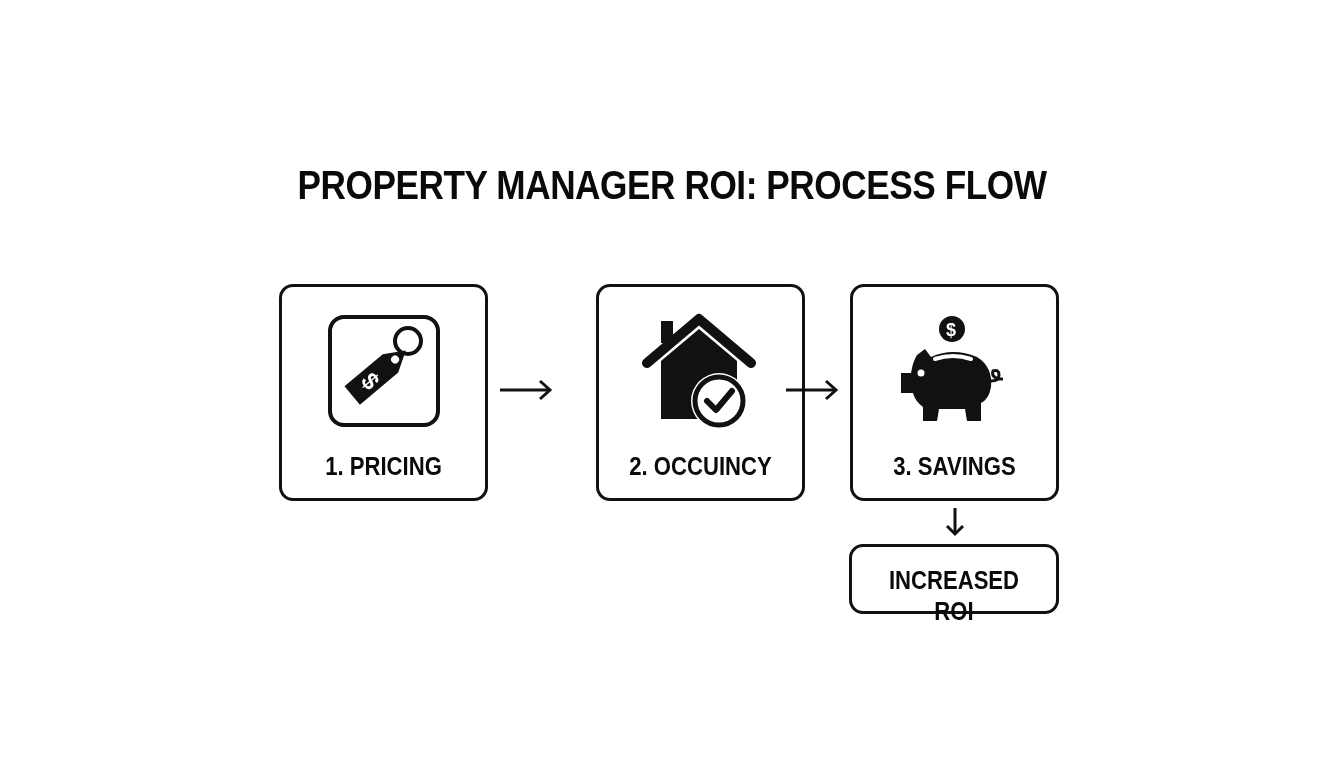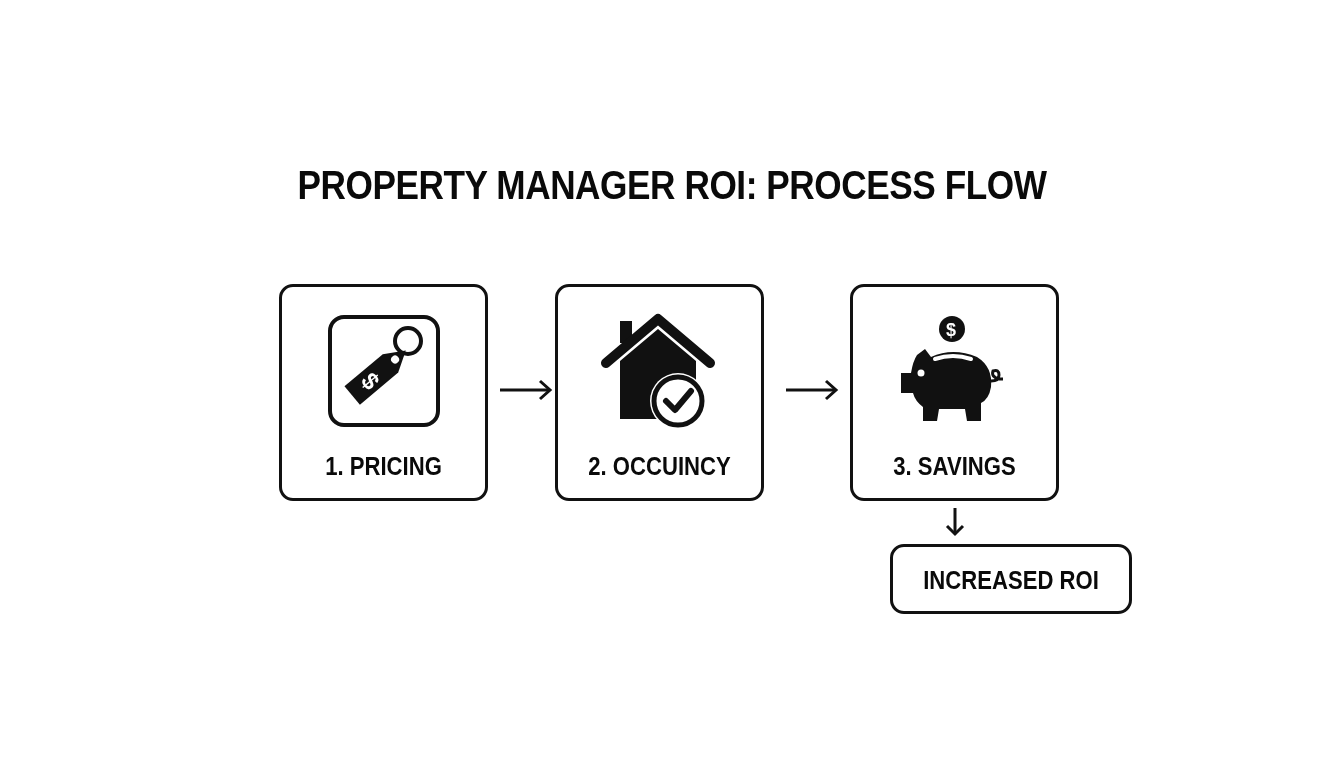--- a/index.html
+++ b/index.html
@@ -2,25 +2,25 @@
 <html><head>
 <meta charset="utf-8">
 <style>
   html, body { margin:0; padding:0; }
   body { width:1344px; height:768px; background:#ffffff; position:relative; overflow:hidden;
          font-family:"Liberation Sans", sans-serif; color:#0a0a0a; }
   .title { position:absolute; left:0; width:1344px; top:163px; text-align:center;
            font-weight:700; font-size:40px; letter-spacing:-0.5px; transform:scaleX(0.88); transform-origin:center; }
   .box { position:absolute; border:3px solid #111; border-radius:14px; background:#fff; box-sizing:border-box; }
   .step { top:284px; width:209px; height:217px; }
-  #b1 { left:279px; } #b2 { left:555px; } #b3 { left:850px; }
+  #b1 { left:279px; } #b2 { left:596px; } #b3 { left:850px; }
   .icon { position:absolute; left:50%; top:24px; transform:translateX(-50%); width:120px; height:120px; }
   .label { position:absolute; left:0; right:0; top:164px; text-align:center; font-weight:700; font-size:26px;
            transform:scaleX(0.85); transform-origin:center; }
-  .roi { left:849px; top:544px; width:242px; height:70px;margin-left:41px; }
+  .roi { left:849px; top:544px; width:210px; height:70px; }
   .roi .label { top:18px; font-size:26px; }
   .arrow { position:absolute; }
 </style>
 </head>
 <body>
 
 <div class="title">PROPERTY MANAGER ROI: PROCESS FLOW</div>
 
 <div class="box step" id="b1">
   <svg class="icon" viewBox="0 0 120 120">

